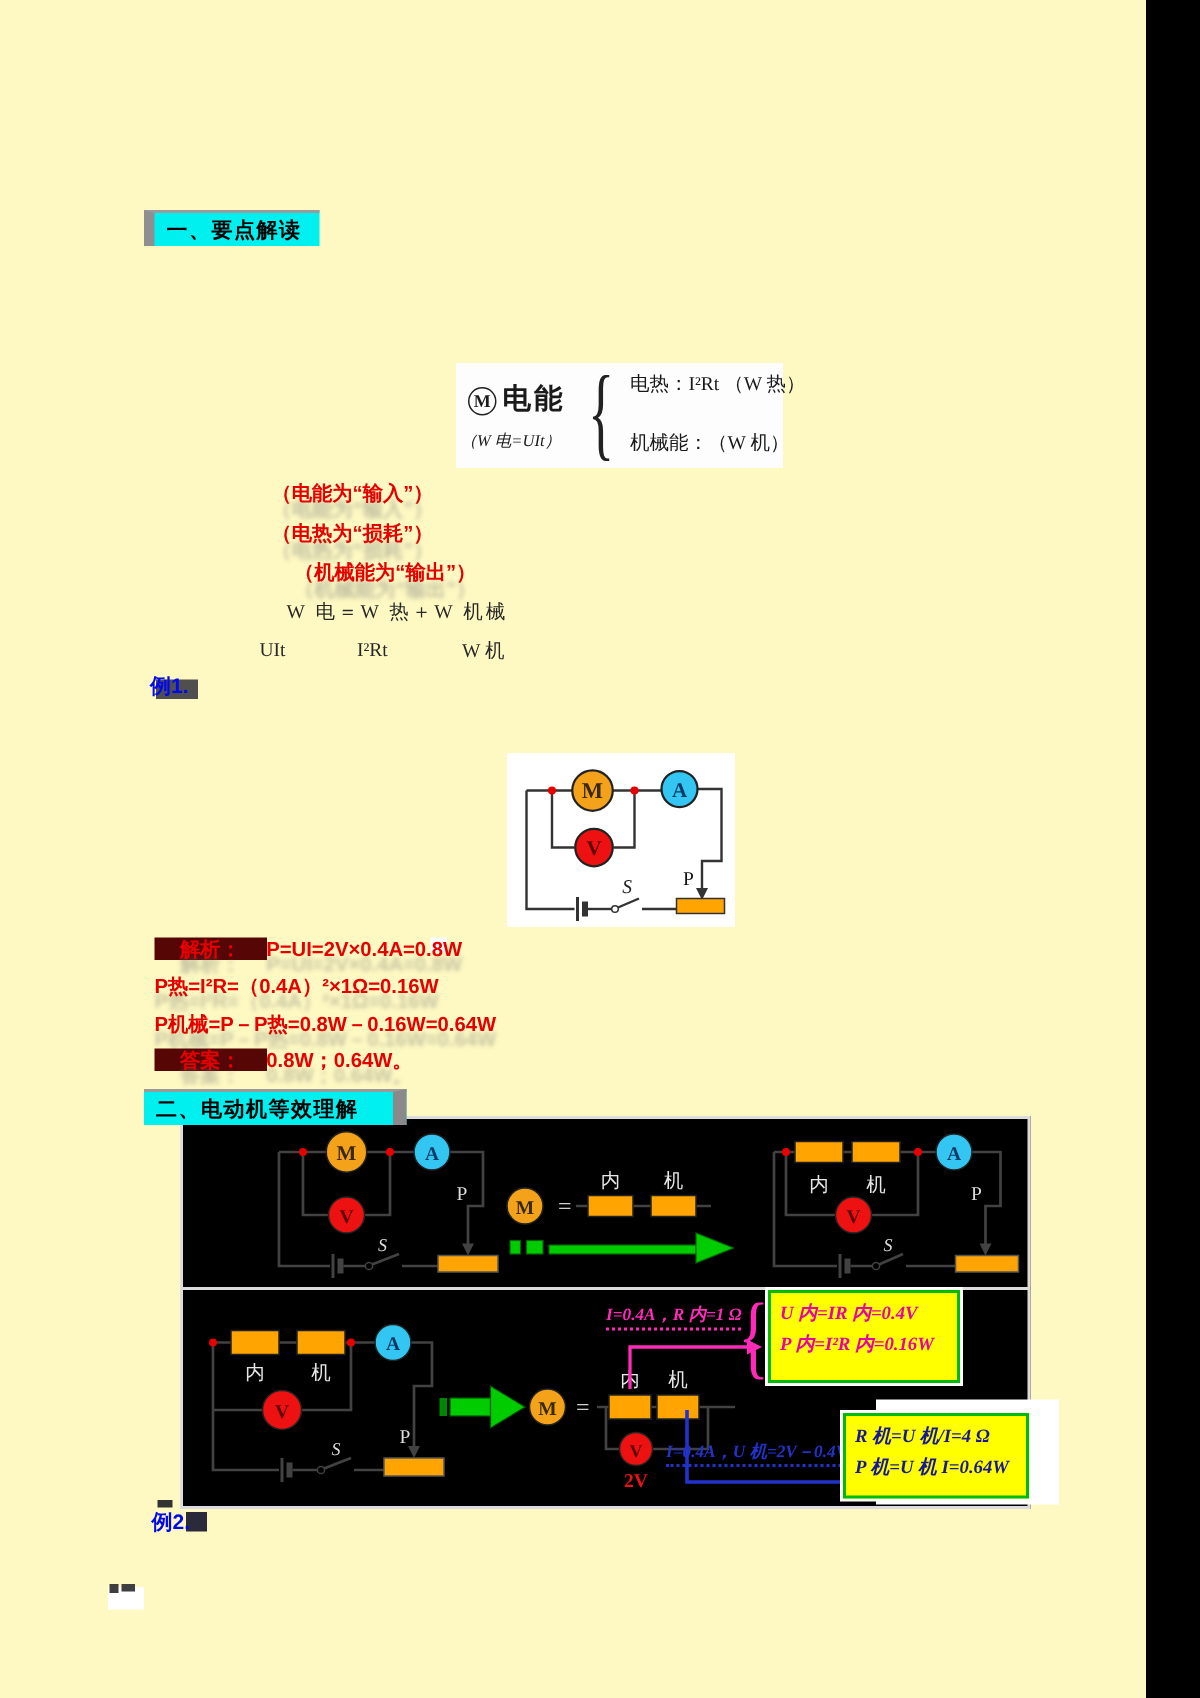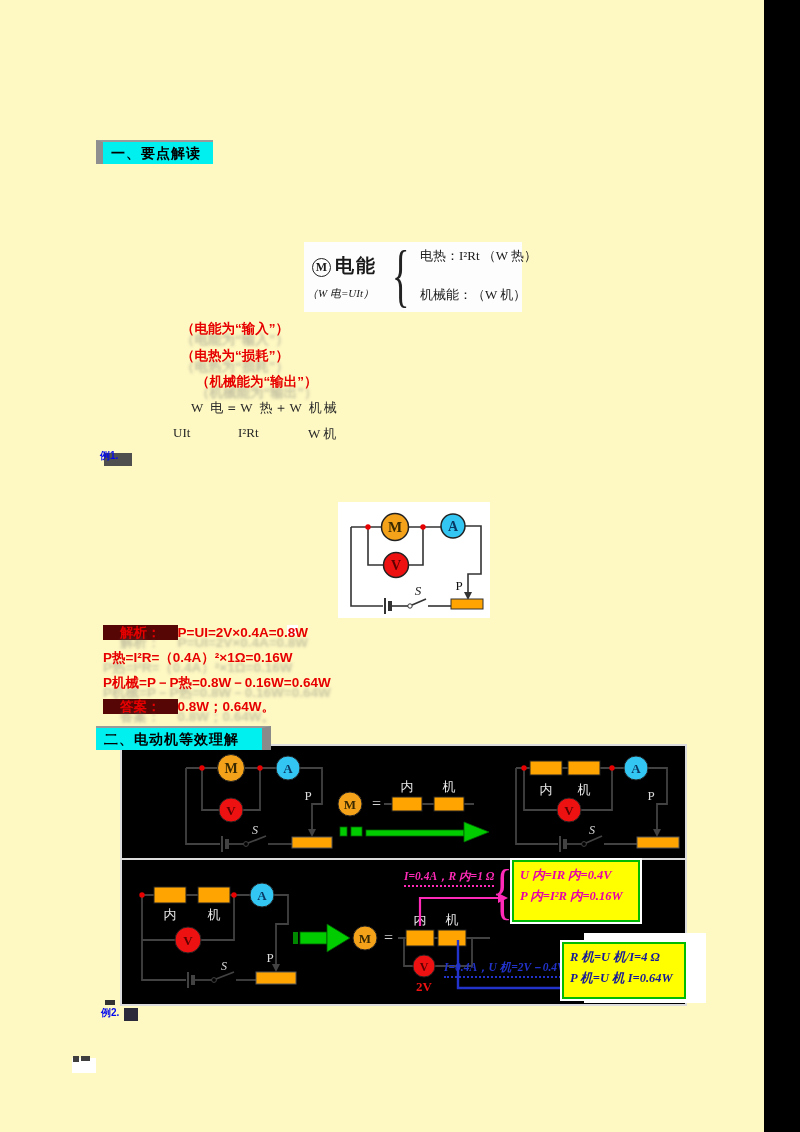--- a/index.html
+++ b/index.html
@@ -19,21 +19,21 @@
   .fbox .brace{position:absolute;left:88px;top:-6px;font-size:66px;color:#222;
         transform:scaleX(.55) scaleY(1.05);transform-origin:left top;font-weight:400;}
   .fbox .br1{position:absolute;left:116px;top:5px;font-size:13px;white-space:nowrap;}
   .fbox .br2{position:absolute;left:116px;top:44px;font-size:13px;white-space:nowrap;}
   .note{color:#E60000;font-weight:bold;font-size:13.5px;white-space:nowrap;
         text-shadow:0 11px 3px rgba(115,115,115,0.42);}
   .sol{color:#E60000;font-weight:bold;font-size:13.5px;white-space:nowrap;
         text-shadow:0 10px 3px rgba(100,100,100,0.35);}
   .blob{background:#570606;padding:0 17px;}
   .ghost{color:#282828;font-size:13px;white-space:nowrap;font-family:"Liberation Serif",serif;}
-  .exlabel{color:#0008EE;font-weight:bold;font-size:10px;z-index:3;}
+  .exlabel{color:#0008EE;font-weight:bold;font-size:14px;z-index:3;}
   .panel{background:#000;border:2px solid #dcdcdc;z-index:1;}
   .fig1{left:338px;top:502px;width:152px;height:116px;background:#fff;z-index:2;}
   .ybox{background:#FFFF00;border:2px solid #00BB00;box-shadow:0 0 0 2px #fff;
         font-family:"Liberation Serif",serif;font-style:italic;font-weight:bold;
         font-size:12.5px;line-height:1.7;padding:3px 6px;white-space:nowrap;z-index:5;}
   .bracechar{font-family:"Liberation Serif",serif;z-index:4;font-weight:400;}
   .annot{font-family:"Liberation Serif",serif;font-style:italic;font-size:11.5px;font-weight:bold;
          white-space:nowrap;z-index:5;border-bottom:2px dotted currentColor;padding-bottom:1px;}
   svg text{font-family:"Liberation Serif",serif;}
 </style>

